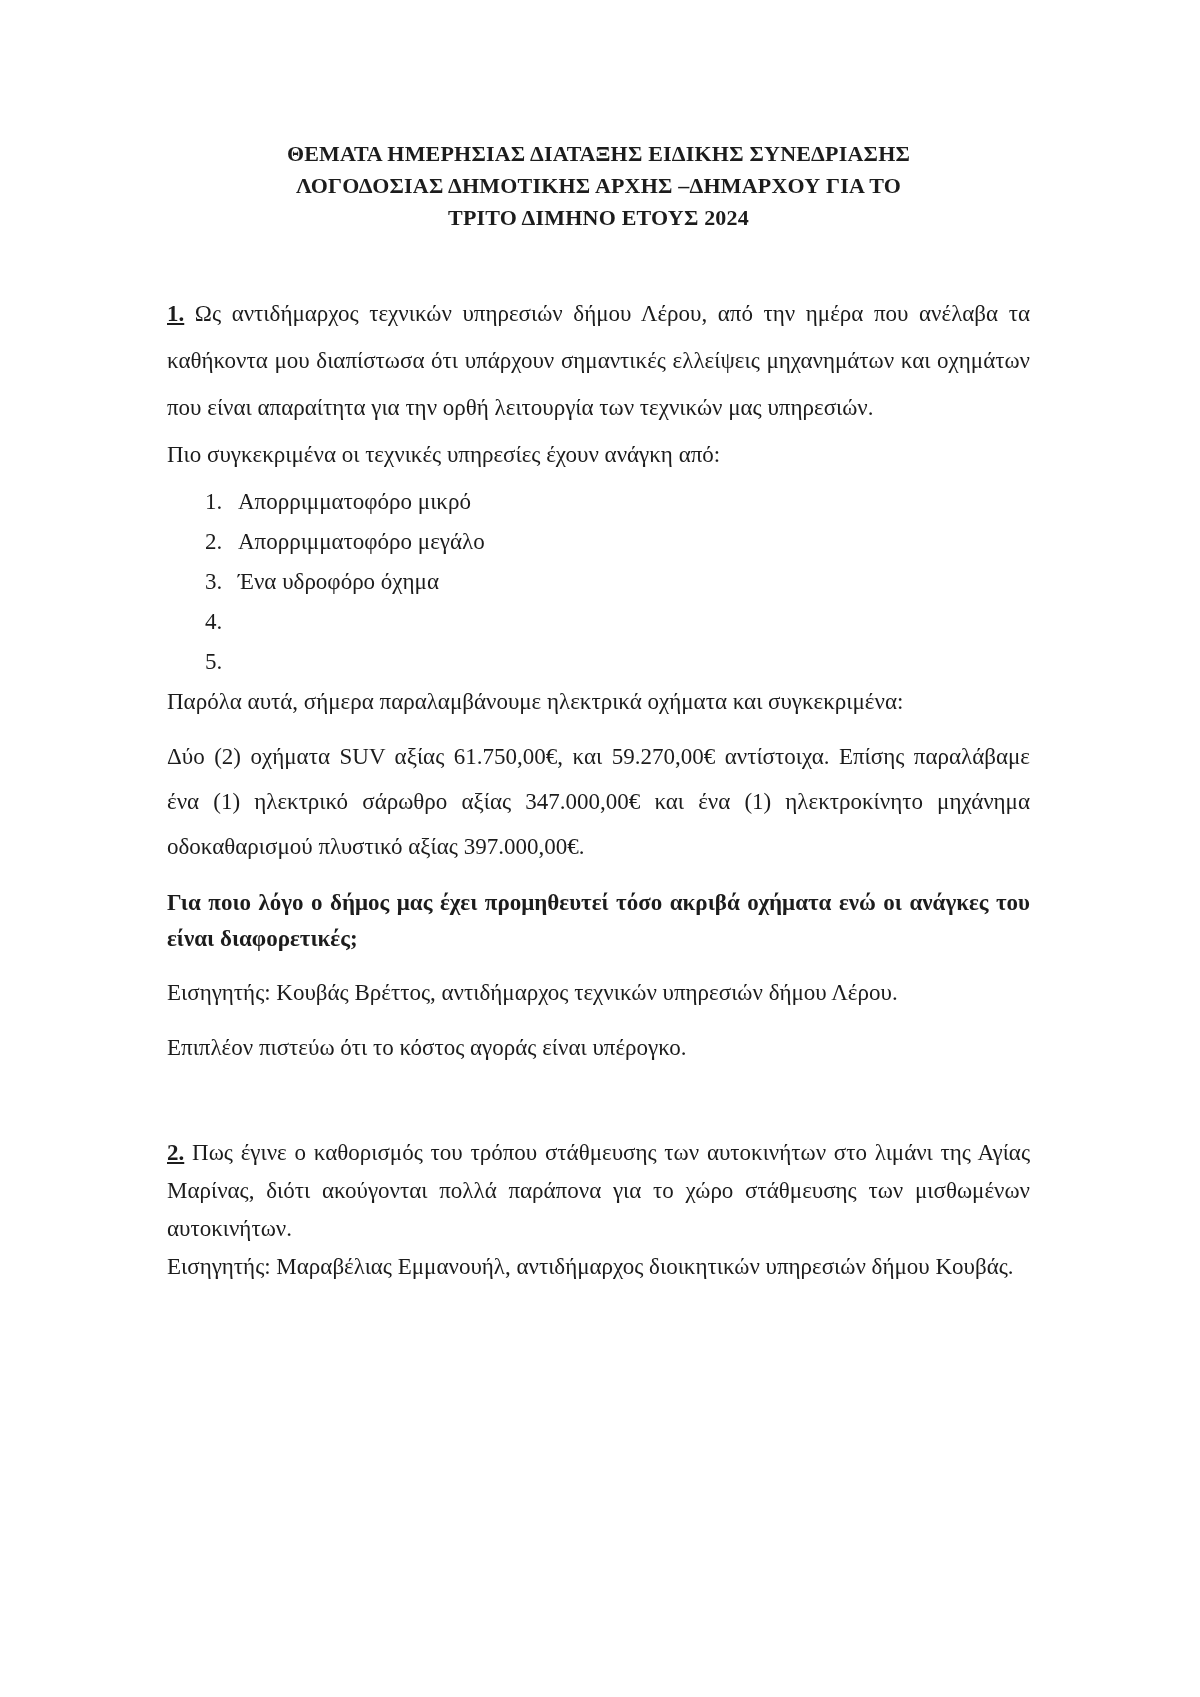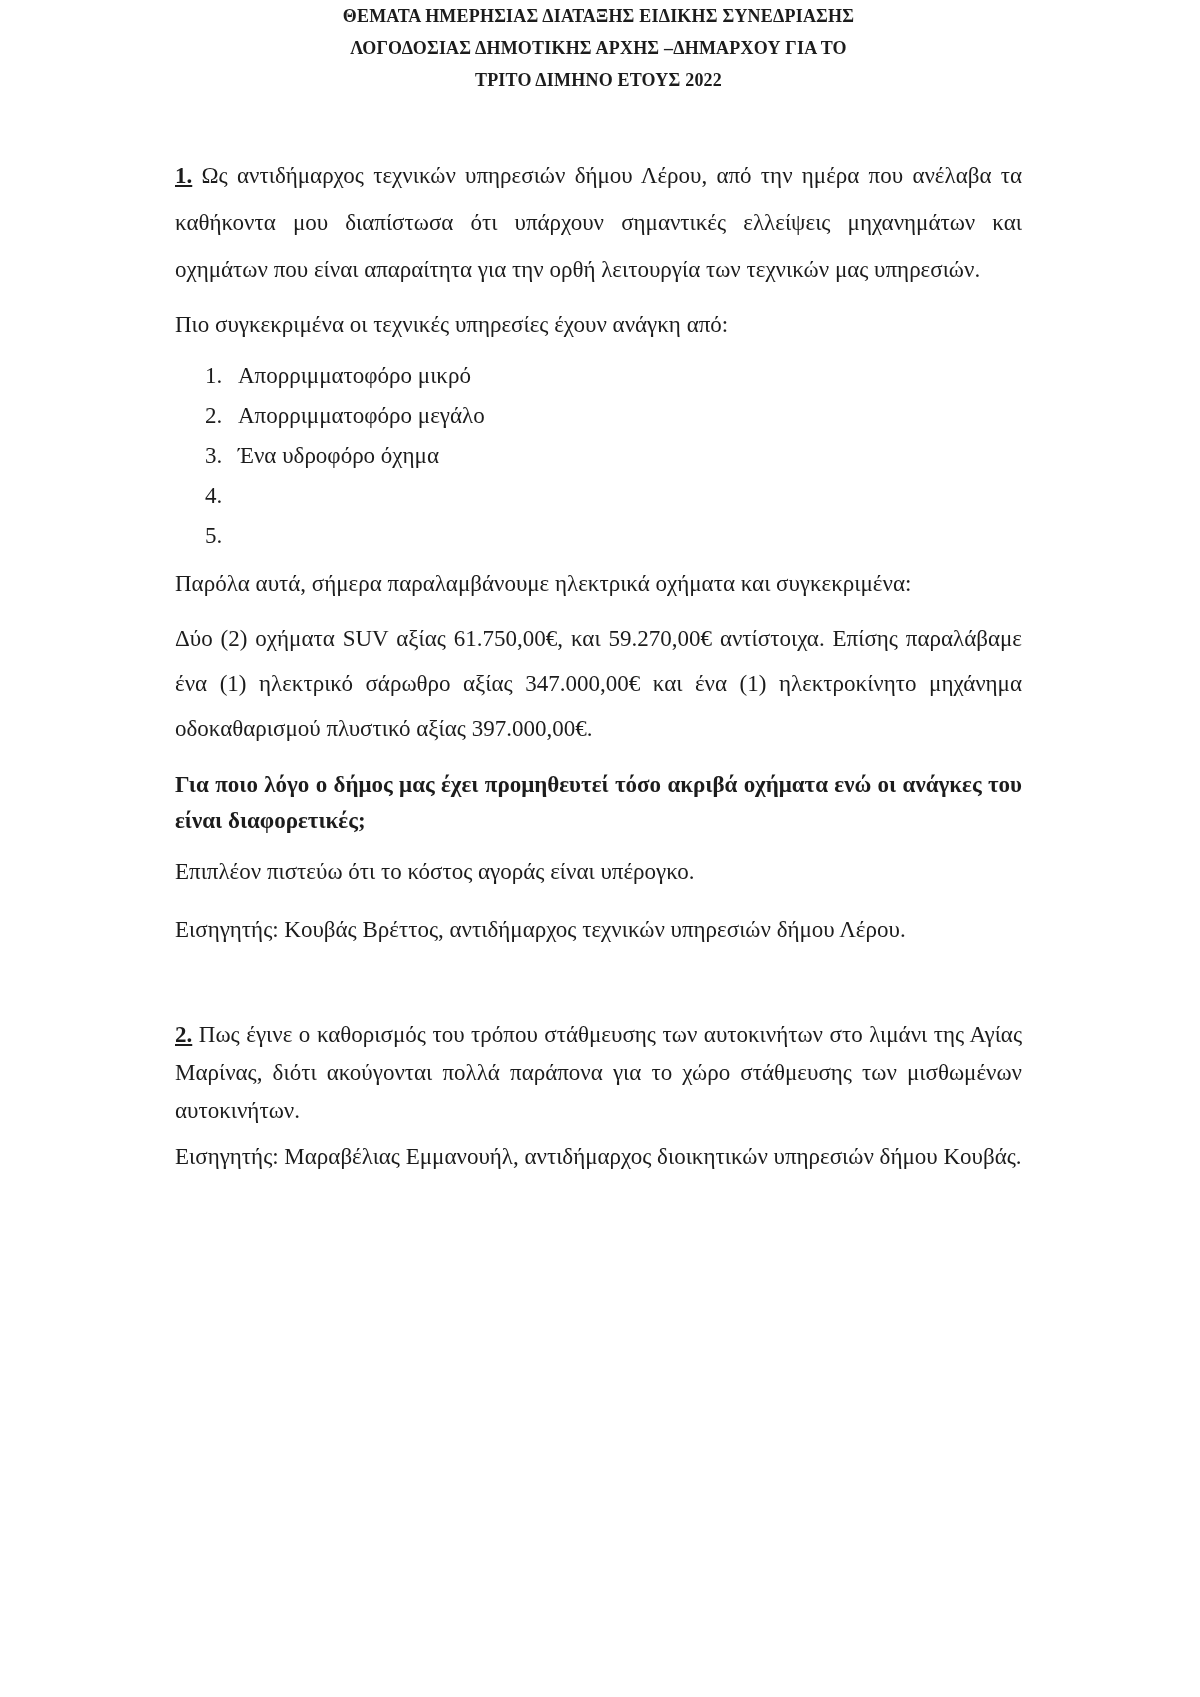--- a/index.html
+++ b/index.html
@@ -10,27 +10,28 @@
     color:#1c1c1c;
     font-family:"Liberation Serif", serif;
     overflow:hidden;
     position:relative;
   }
   .content{
     margin-left:167px;
     margin-right:170px; 
   }
   .title{
+    padding-top:138px;
     text-align:center;
     font-weight:bold;
-    font-size:18px;
+    font-size:22px;
     line-height:32px;
     letter-spacing:0.2px;
   }
-  .p{font-size:23px;margin:8px;}
+  .p{font-size:23px;margin:0;}
   .justify{text-align:justify;}
   .secnum{font-weight:bold;text-decoration:underline;}
   .p-intro{margin-top:56px;line-height:47px;}
   .p-leadin{line-height:47px;}
   .needs-list{margin-top:4px;}
   .li{display:flex;font-size:23px;line-height:40px;padding-left:38px;}
   .li-num{width:33px;flex:none;}
   .li-text{max-width:766px;}
   .p-delivery{line-height:40px;}
   .p-costs{margin-top:12px;line-height:45px;}
@@ -43,21 +44,21 @@
 </style>
 </head>
 <body>
 
 <div class="page">
   <div class="content">
 
     <div class="title">
       <div>ΘΕΜΑΤΑ ΗΜΕΡΗΣΙΑΣ ΔΙΑΤΑΞΗΣ ΕΙΔΙΚΗΣ ΣΥΝΕΔΡΙΑΣΗΣ</div>
       <div>ΛΟΓΟΔΟΣΙΑΣ ΔΗΜΟΤΙΚΗΣ ΑΡΧΗΣ –ΔΗΜΑΡΧΟΥ ΓΙΑ ΤΟ</div>
-      <div>ΤΡΙΤΟ ΔΙΜΗΝΟ ΕΤΟΥΣ 2022</div>
+      <div>ΤΡΙΤΟ ΔΙΜΗΝΟ ΕΤΟΥΣ 2024</div>
     </div>
 
     <div>
       <p class="p p-intro justify">
         <span class="secnum">1.</span>
         <span>Ως αντιδήμαρχος τεχνικών υπηρεσιών δήμου Λέρου, από την ημέρα που ανέλαβα τα καθήκοντα μου διαπίστωσα ότι υπάρχουν σημαντικές ελλείψεις μηχανημάτων και οχημάτων που είναι απαραίτητα για την ορθή λειτουργία των τεχνικών μας υπηρεσιών.</span>
       </p>
 
       <p class="p p-leadin">Πιο συγκεκριμένα οι τεχνικές υπηρεσίες έχουν ανάγκη από:</p>
 
@@ -82,23 +83,23 @@
         </div>
       </div>
 
       <p class="p p-delivery">Παρόλα αυτά, σήμερα παραλαμβάνουμε ηλεκτρικά οχήματα και συγκεκριμένα:</p>
 
       <p class="p p-costs justify">Δύο (2) οχήματα SUV αξίας 61.750,00€, και 59.270,00€ αντίστοιχα. Επίσης παραλάβαμε ένα (1) ηλεκτρικό σάρωθρο αξίας 347.000,00€ και ένα (1) ηλεκτροκίνητο μηχάνημα οδοκαθαρισμού πλυστικό αξίας 397.000,00€.</p>
 
 
       <p class="p p-question justify">Για ποιο λόγο ο δήμος μας έχει προμηθευτεί τόσο ακριβά οχήματα ενώ οι ανάγκες του είναι διαφορετικές;</p>
 
+      <p class="p p-rapporteur1">Εισηγητής: Κουβάς Βρέττος, αντιδήμαρχος τεχνικών υπηρεσιών δήμου Λέρου.</p>
+
       <p class="p p-opinion">Επιπλέον πιστεύω ότι το κόστος αγοράς είναι υπέρογκο.</p>
-
-      <p class="p p-rapporteur1">Εισηγητής: Κουβάς Βρέττος, αντιδήμαρχος τεχνικών υπηρεσιών δήμου Λέρου.</p>
     </div>
 
     <div class="sec2">
       <p class="p justify">
         <span class="secnum">2.</span>
         <span>Πως έγινε ο καθορισμός του τρόπου στάθμευσης των αυτοκινήτων στο λιμάνι της Αγίας Μαρίνας, διότι ακούγονται πολλά παράπονα για το χώρο στάθμευσης των μισθωμένων αυτοκινήτων.</span>
       </p>
       <p class="p justify">Εισηγητής: Μαραβέλιας Εμμανουήλ, αντιδήμαρχος διοικητικών υπηρεσιών δήμου Κουβάς.</p>
     </div>
 

